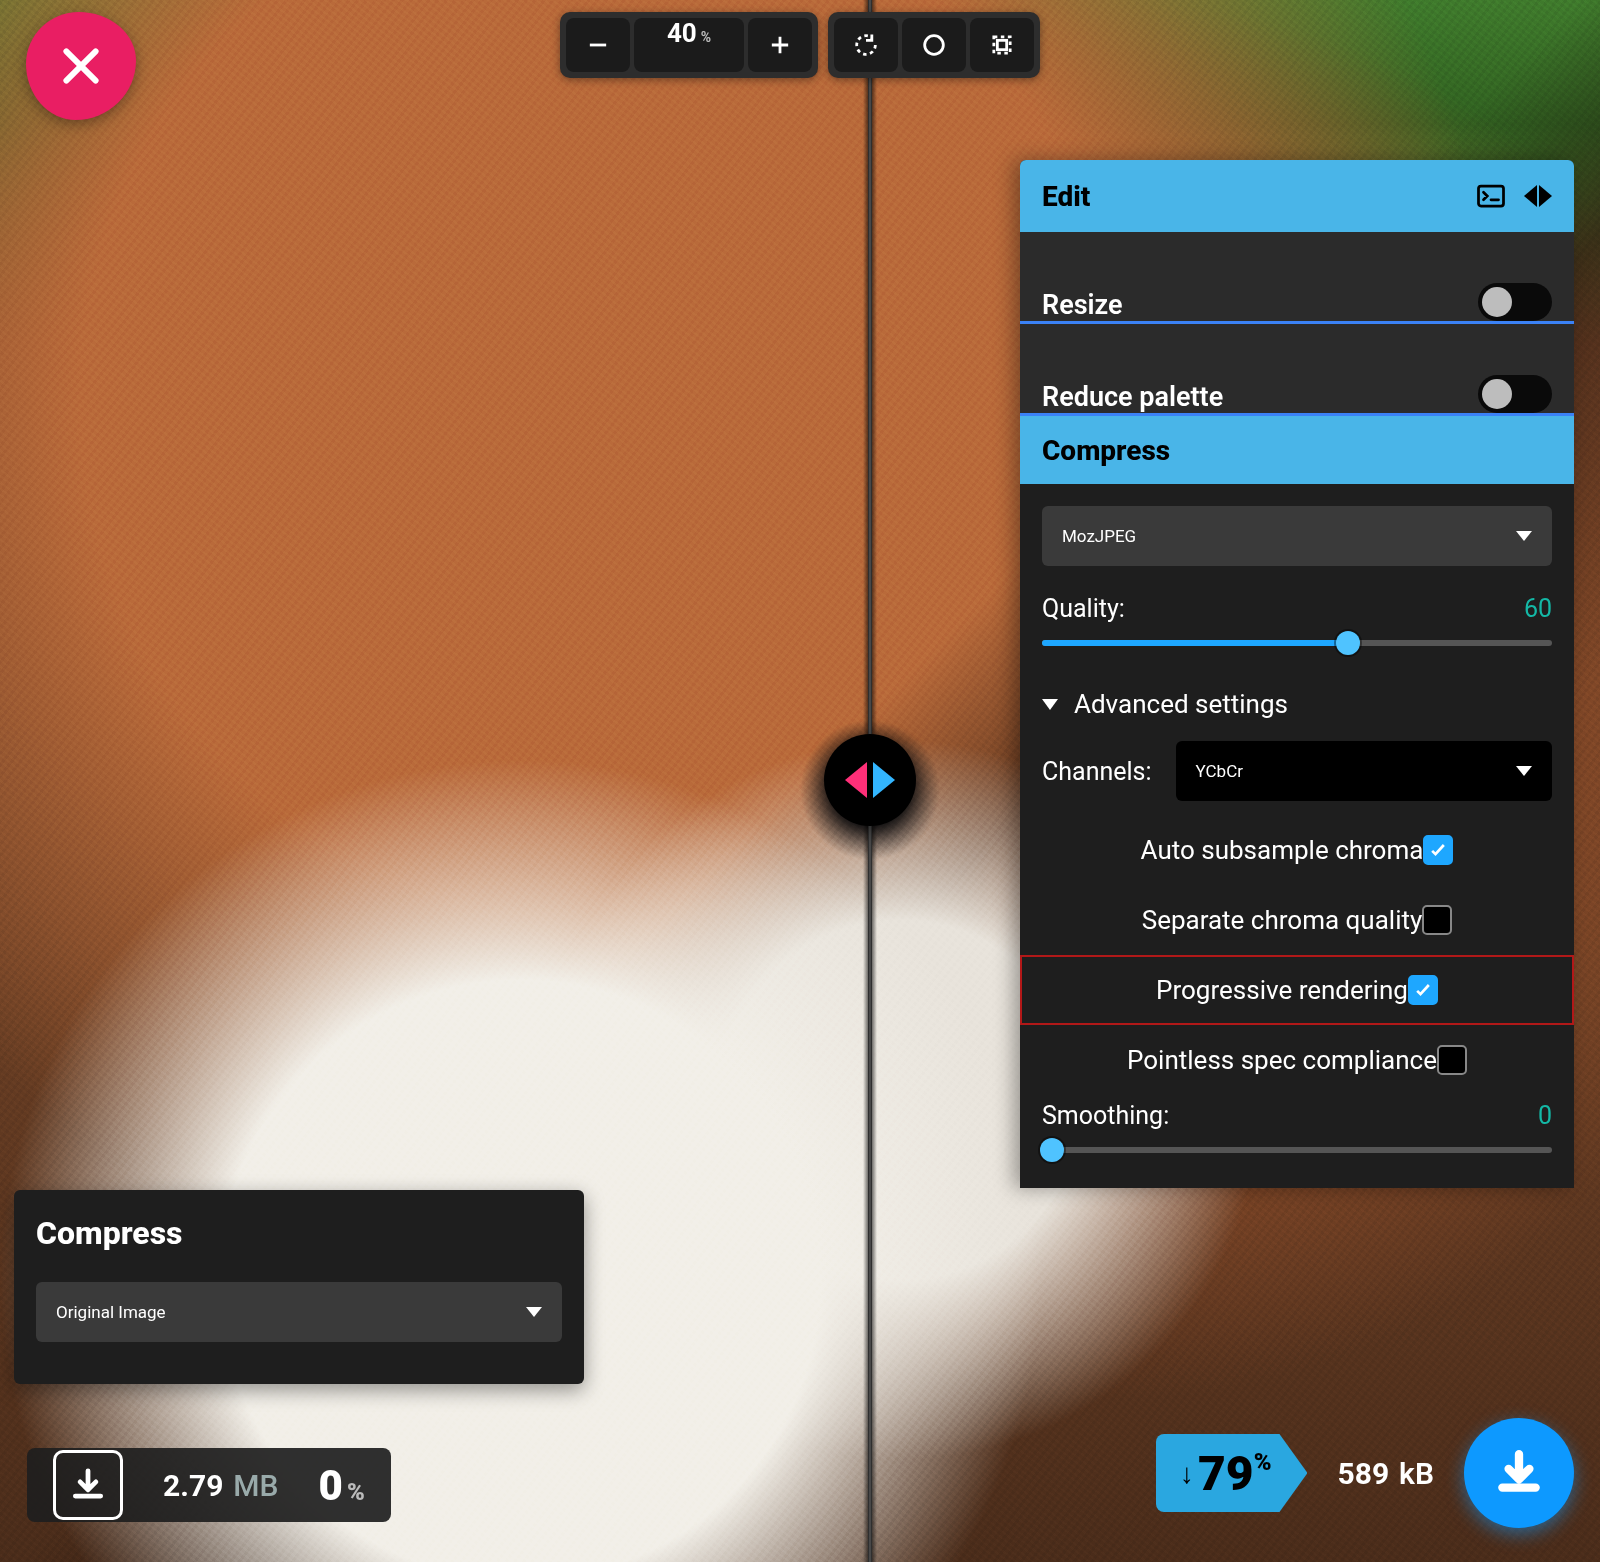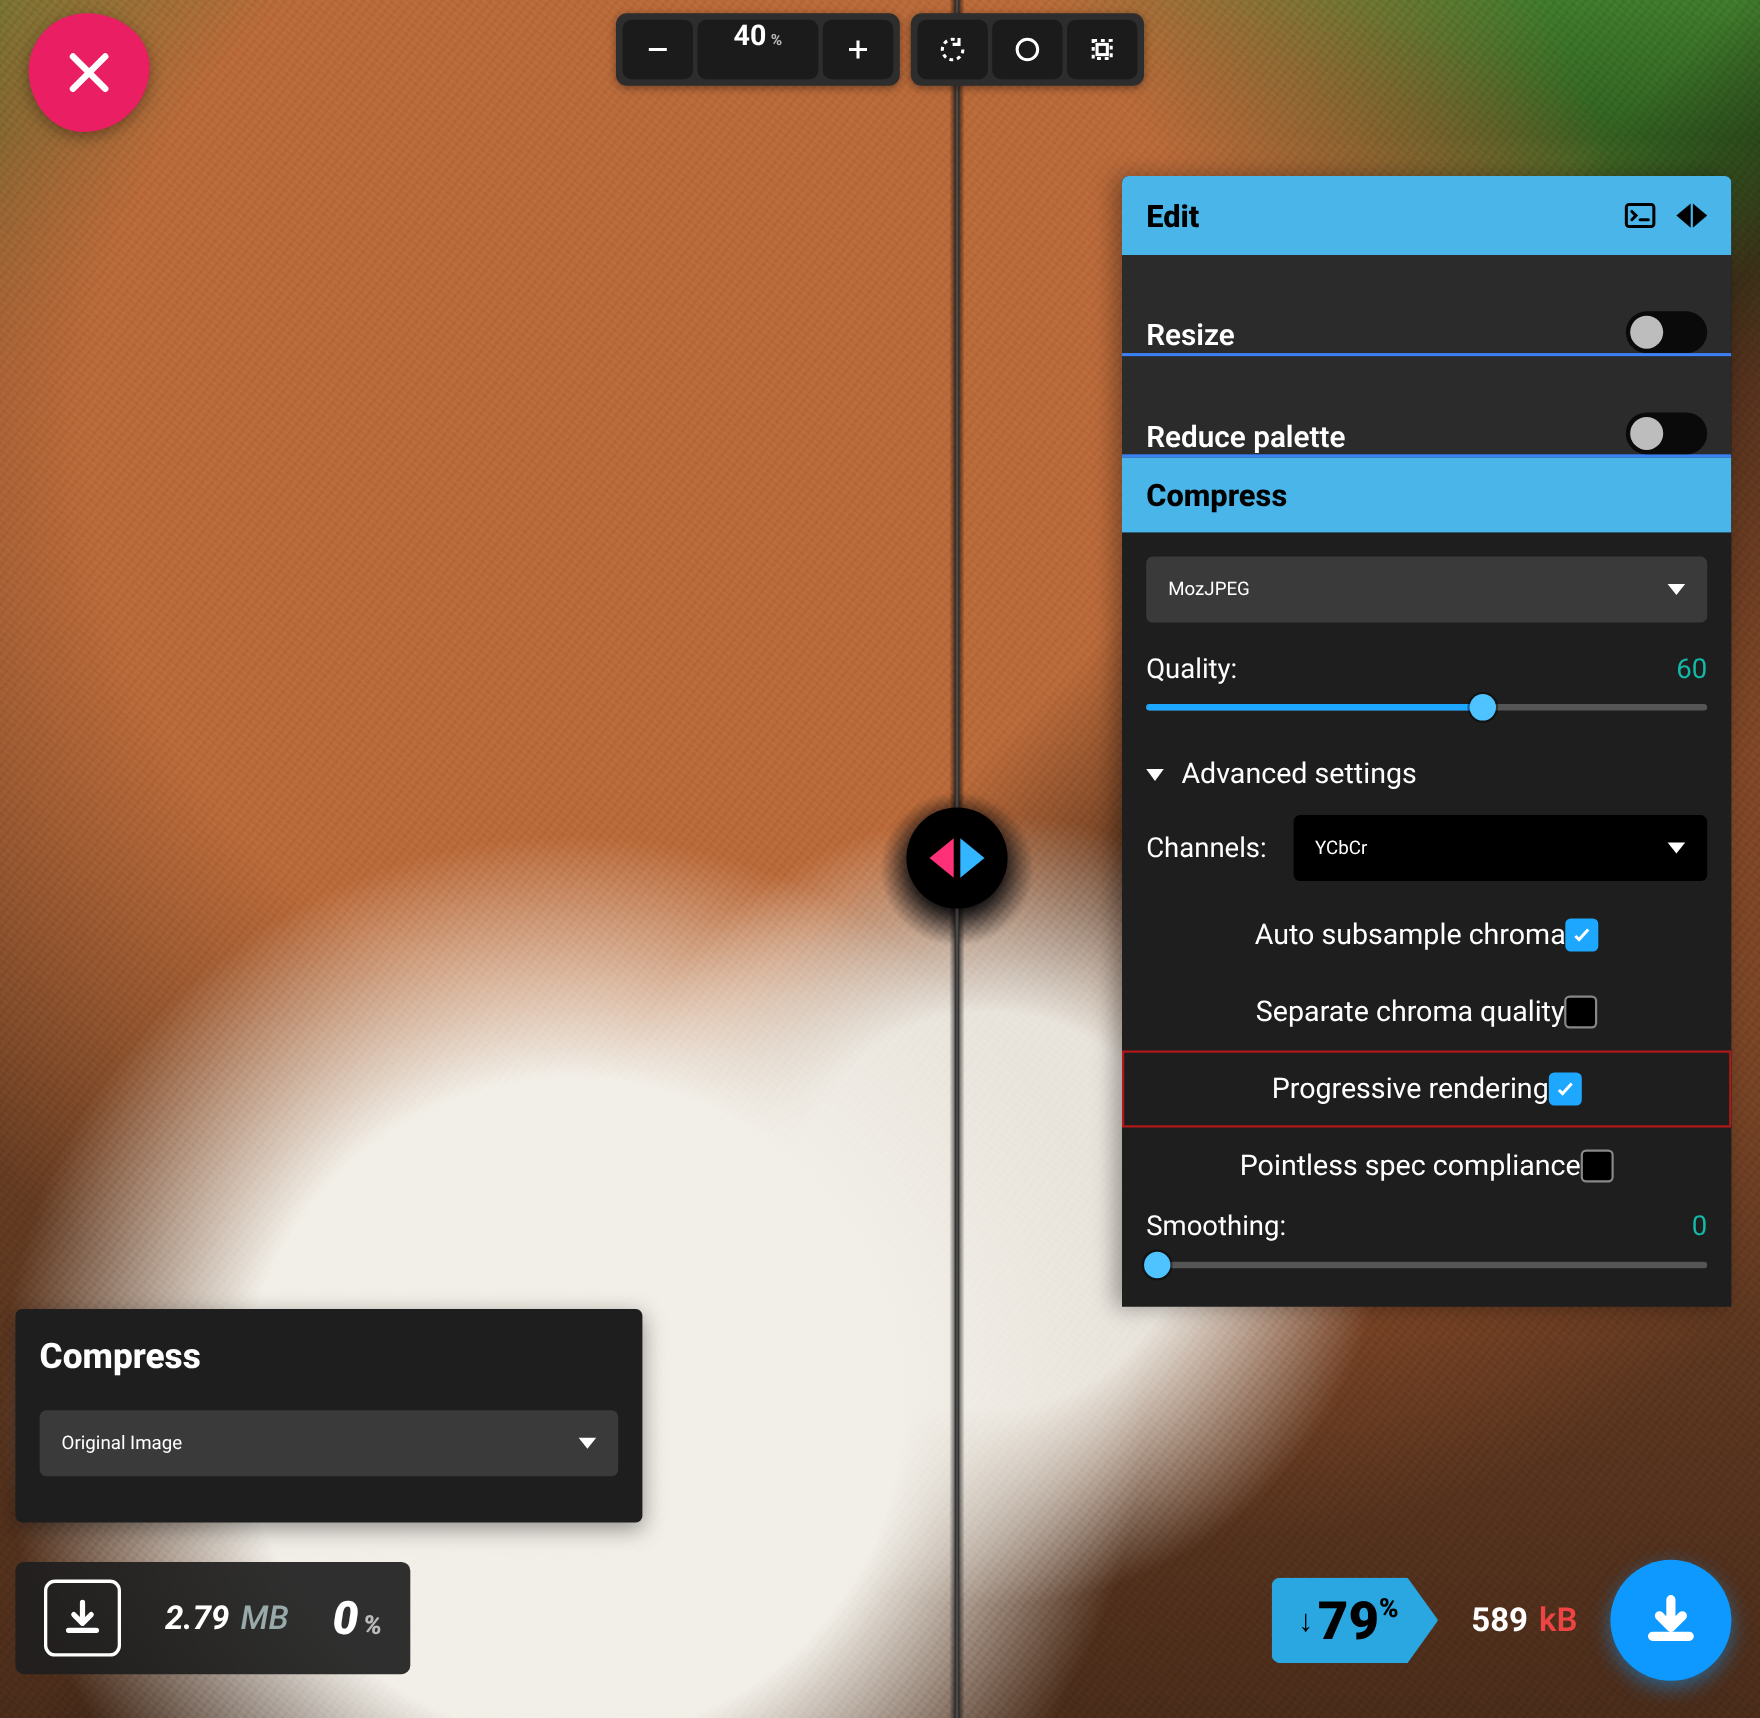--- a/index.html
+++ b/index.html
@@ -186,22 +186,22 @@
   .left-mini {
     position:absolute; left:14px; bottom:178px; width:570px;
     background:#1e1e1e; border-radius:6px; padding:0 0 20px 0;
     box-shadow:0 6px 20px rgba(0,0,0,.4);
   }
   .left-mini .section-head { border-radius:6px 6px 0 0; background:transparent; color:#fff; height:auto; padding:24px 22px 8px; font-weight:800; font-size:32px;}
   .left-mini .select { background:#3a3a3a; }
 
   
   .bottom-left {
-    position:absolute; left:14px; bottom:40px; display:flex; align-items:center; gap:40px;
-    background:rgba(30,30,30,.92); border-radius:8px; padding:16px 26px;font-style:italic;
+    position:absolute; left:27px; bottom:40px; display:flex; align-items:center; gap:40px;
+    background:rgba(30,30,30,.92); border-radius:8px; padding:2px 26px;
   }
   .dl-btn {
     width:70px; height:70px; border-radius:10px; border:3px solid #fff;
     display:flex; align-items:center; justify-content:center; cursor:pointer;
   }
   .dl-btn svg { width:38px; height:38px; stroke:#fff; fill:none; stroke-width:3;}
   .size-txt { font-size:30px; font-weight:700; display:flex; gap:10px; align-items:baseline;}
   .size-txt .unit { color:#9aa; font-weight:500; }
   .pct-big { font-size:42px; font-weight:900; display:flex; align-items:baseline; gap:4px;}
   .pct-big .pc { font-size:24px; color:#bbb; }
@@ -212,21 +212,21 @@
   .savings {
     background:#2aa7e0; color:#000; height:78px; padding:0 36px 0 24px;
     display:flex; align-items:center; font-weight:900;
     clip-path: polygon(0 0, calc(100% - 28px) 0, 100% 50%, calc(100% - 28px) 100%, 0 100%);
     border-radius:8px 0 0 8px;
   }
   .savings .arrow { font-size:28px; margin-right:4px;}
   .savings .num { font-size:48px; }
   .savings .pc { font-size:24px; align-self:flex-start; margin-top:14px;}
   .outsize { font-size:30px; font-weight:700; display:flex; gap:10px; align-items:baseline;}
-  .outsize .unit { color:#ef4444; font-weight:600;}
+  .outsize .unit { color:#ffffff; font-weight:600;}
   .dl-blue {
     width:110px; height:110px; border-radius:50%; background:#0d99ff;
     display:flex; align-items:center; justify-content:center; cursor:pointer;
     box-shadow:0 6px 18px rgba(13,153,255,.5);
   }
   .dl-blue svg { width:50px; height:50px; stroke:#fff; fill:none; stroke-width:4;}
 </style>
 </head>
 <body>
 

